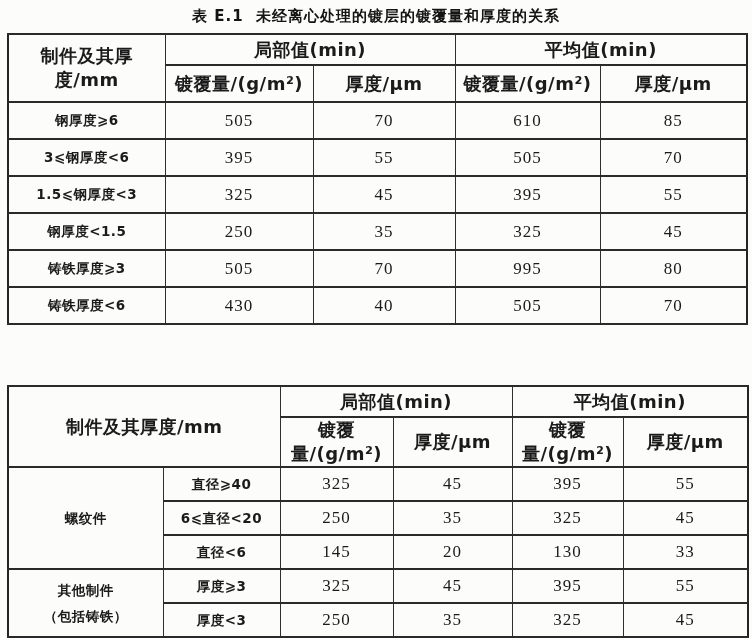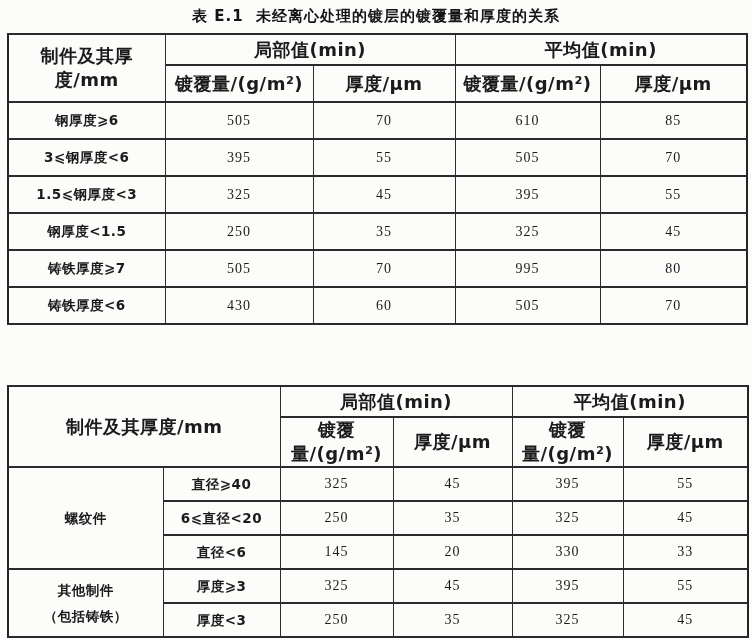--- a/index.html
+++ b/index.html
@@ -33,21 +33,21 @@
     border-right:1px solid #2e2e2e;
     border-top:2px solid #2a2a2a;
     border-bottom:2px solid #2a2a2a;
     text-align:center;
     vertical-align:middle;
     padding:0;
     overflow:hidden;
   }
   td.hc{ font-weight:bold; font-size:18px; letter-spacing:0.5px; }
   td.lc{ font-weight:bold; font-size:13.5px; letter-spacing:0.5px; white-space:pre-line; line-height:1.95; }
-  td.nc{ font-family:"Liberation Serif","DejaVu Serif",serif; font-size:14px; letter-spacing:1px; }
+  td.nc{ font-family:"Liberation Serif","DejaVu Serif",serif; font-size:17px; letter-spacing:1px; }
   tr.r-h1{height:31px;} tr.r-h2{height:37px;} tr.r-b1{height:37px;}
   tr.r2-h1{height:31px;} tr.r2-h2{height:35px;} tr.r2-b{height:34px;}
 </style>
 </head>
 <body>
 
 <div class="page">
 
   <div class="tbl-title" style="top:7px;">表 E.1  未经离心处理的镀层的镀覆量和厚度的关系</div>
 
@@ -93,30 +93,30 @@
         <td class="nc">55</td>
       </tr>
       <tr class="r-b1">
         <td class="lc">钢厚度&lt;1.5</td>
         <td class="nc">250</td>
         <td class="nc">35</td>
         <td class="nc">325</td>
         <td class="nc">45</td>
       </tr>
       <tr class="r-b1">
-        <td class="lc">铸铁厚度⩾7</td>
+        <td class="lc">铸铁厚度⩾3</td>
         <td class="nc">505</td>
         <td class="nc">70</td>
         <td class="nc">995</td>
         <td class="nc">80</td>
       </tr>
       <tr class="r-b1">
         <td class="lc">铸铁厚度&lt;6</td>
         <td class="nc">430</td>
-        <td class="nc">60</td>
+        <td class="nc">40</td>
         <td class="nc">505</td>
         <td class="nc">70</td>
       </tr>
     </tbody>
   </table>
 
 
   <table class="scan" style="top:385px;">
     <colgroup>
       <col style="width:155px">
@@ -150,21 +150,21 @@
         <td class="lc">6⩽直径&lt;20</td>
         <td class="nc">250</td>
         <td class="nc">35</td>
         <td class="nc">325</td>
         <td class="nc">45</td>
       </tr>
       <tr class="r2-b">
         <td class="lc">直径&lt;6</td>
         <td class="nc">145</td>
         <td class="nc">20</td>
-        <td class="nc">330</td>
+        <td class="nc">130</td>
         <td class="nc">33</td>
       </tr>
       <tr class="r2-b">
         <td class="lc" rowspan="2">其他制件
 （包括铸铁）</td>
         <td class="lc">厚度⩾3</td>
         <td class="nc">325</td>
         <td class="nc">45</td>
         <td class="nc">395</td>
         <td class="nc">55</td>

